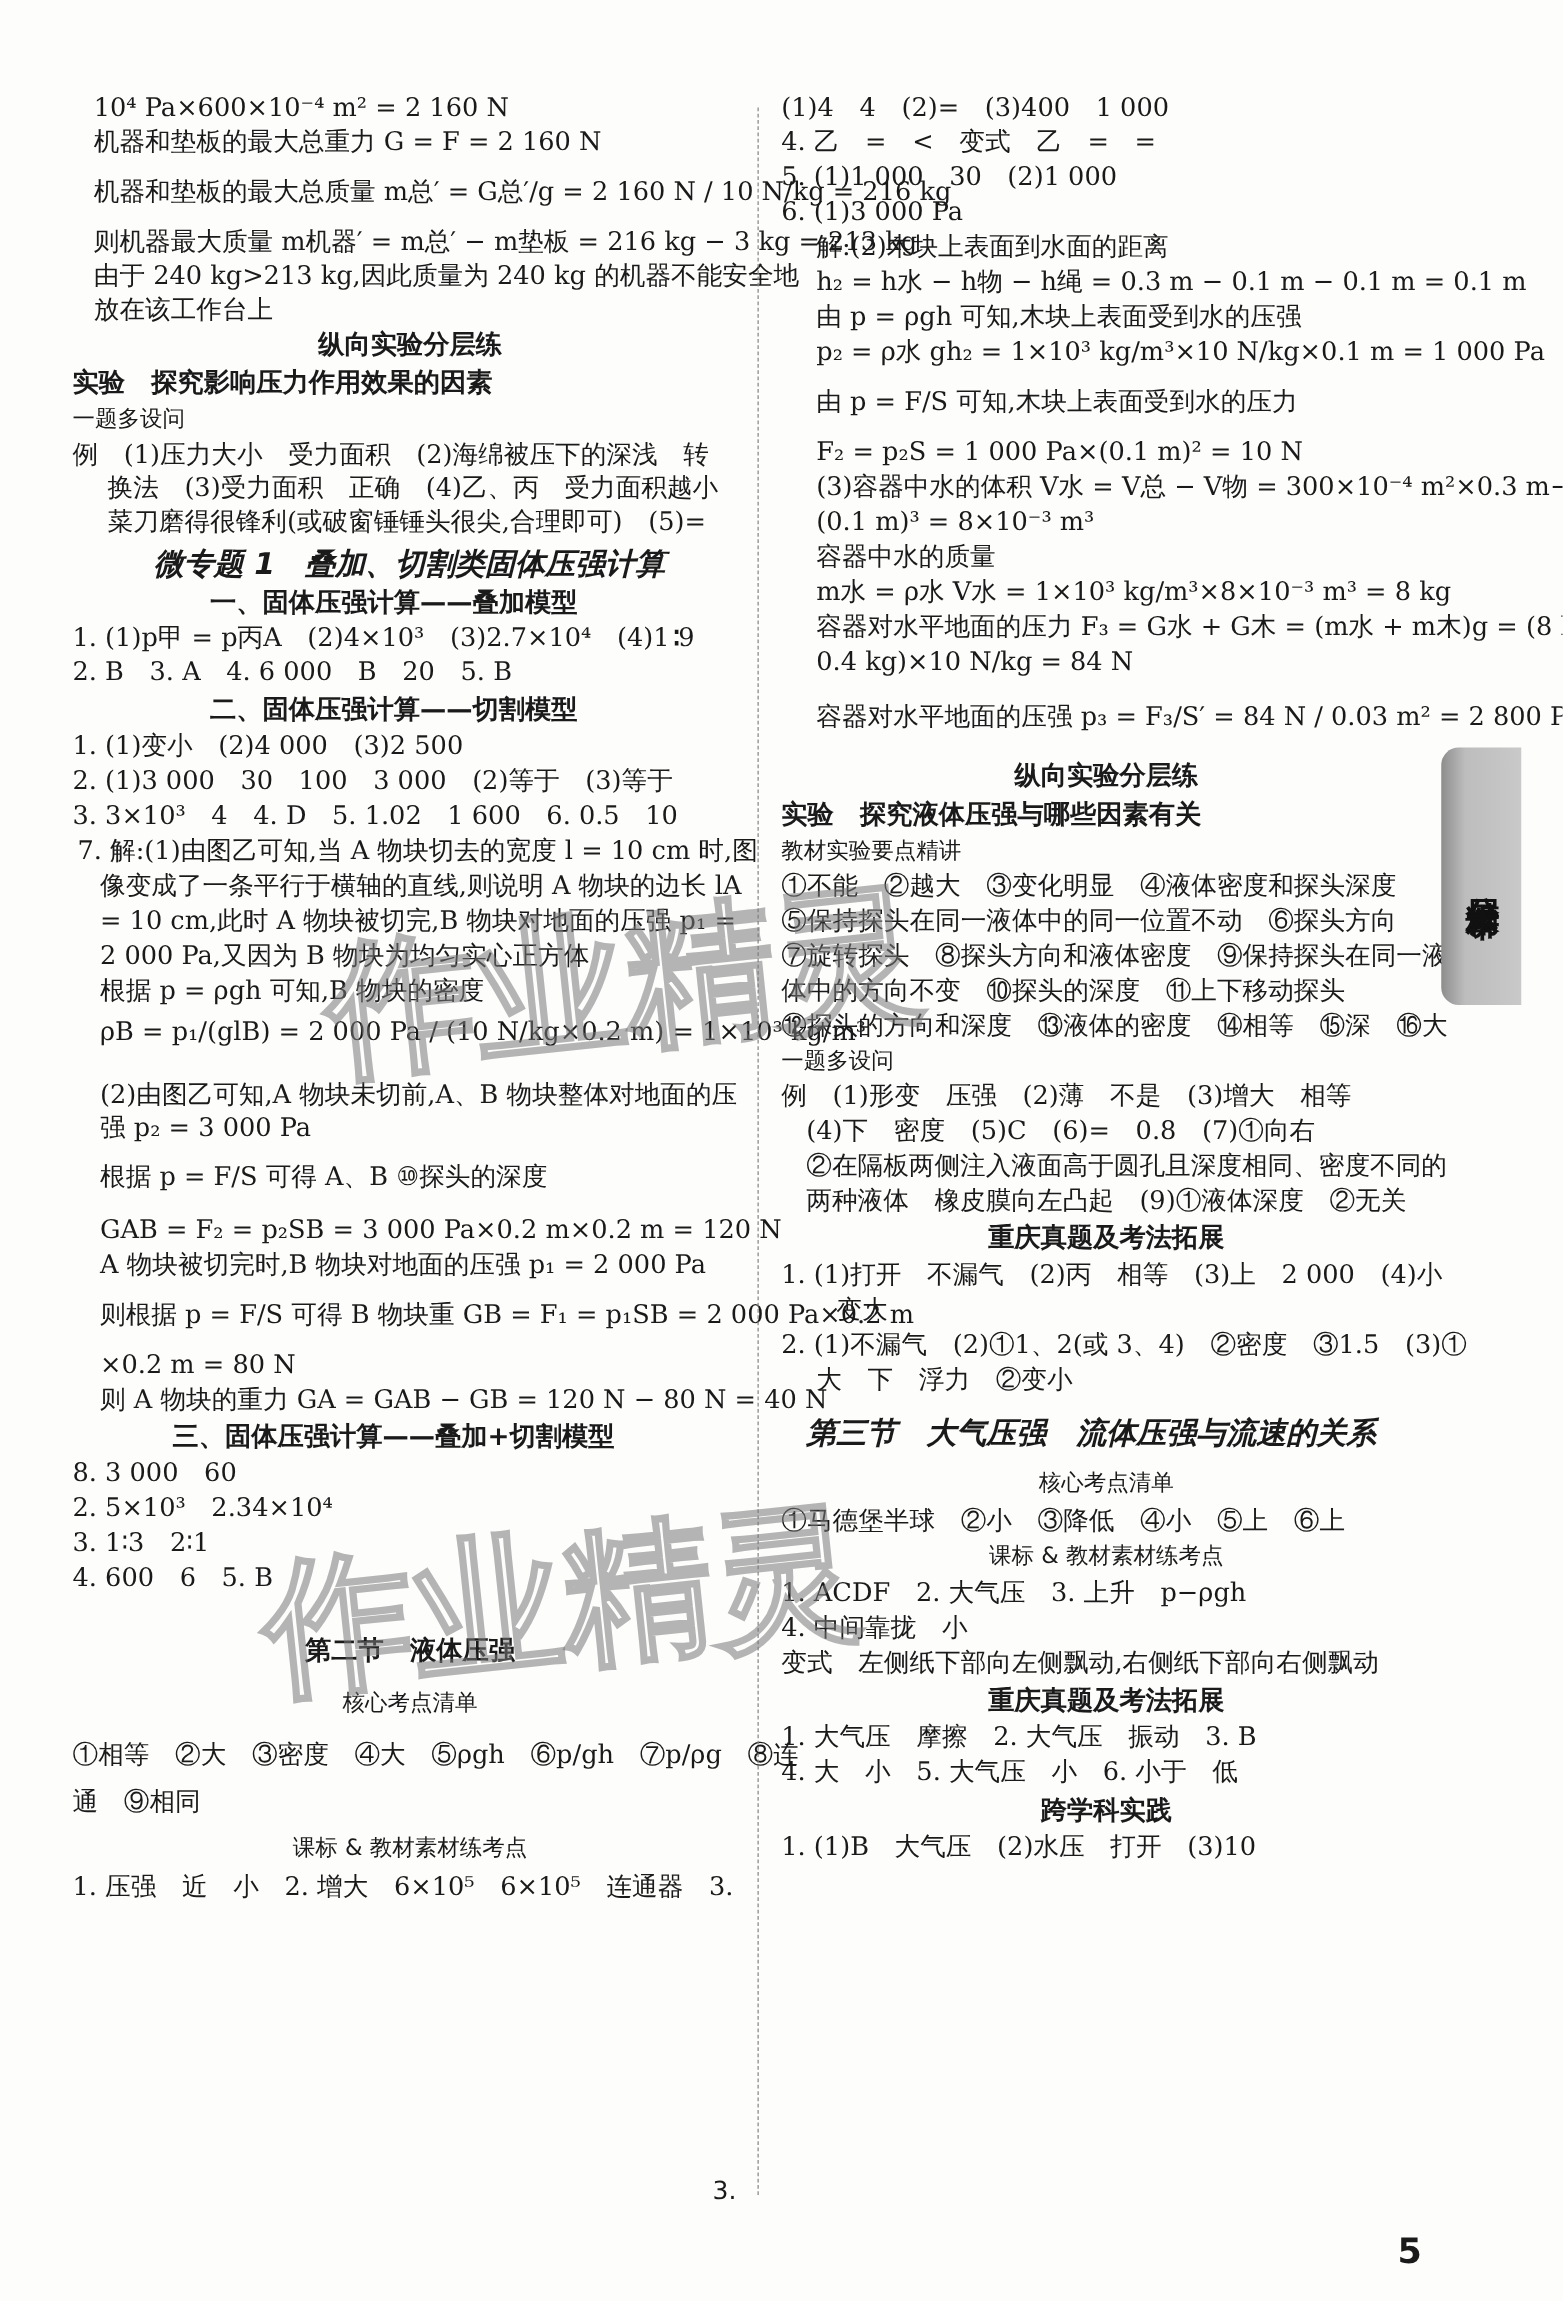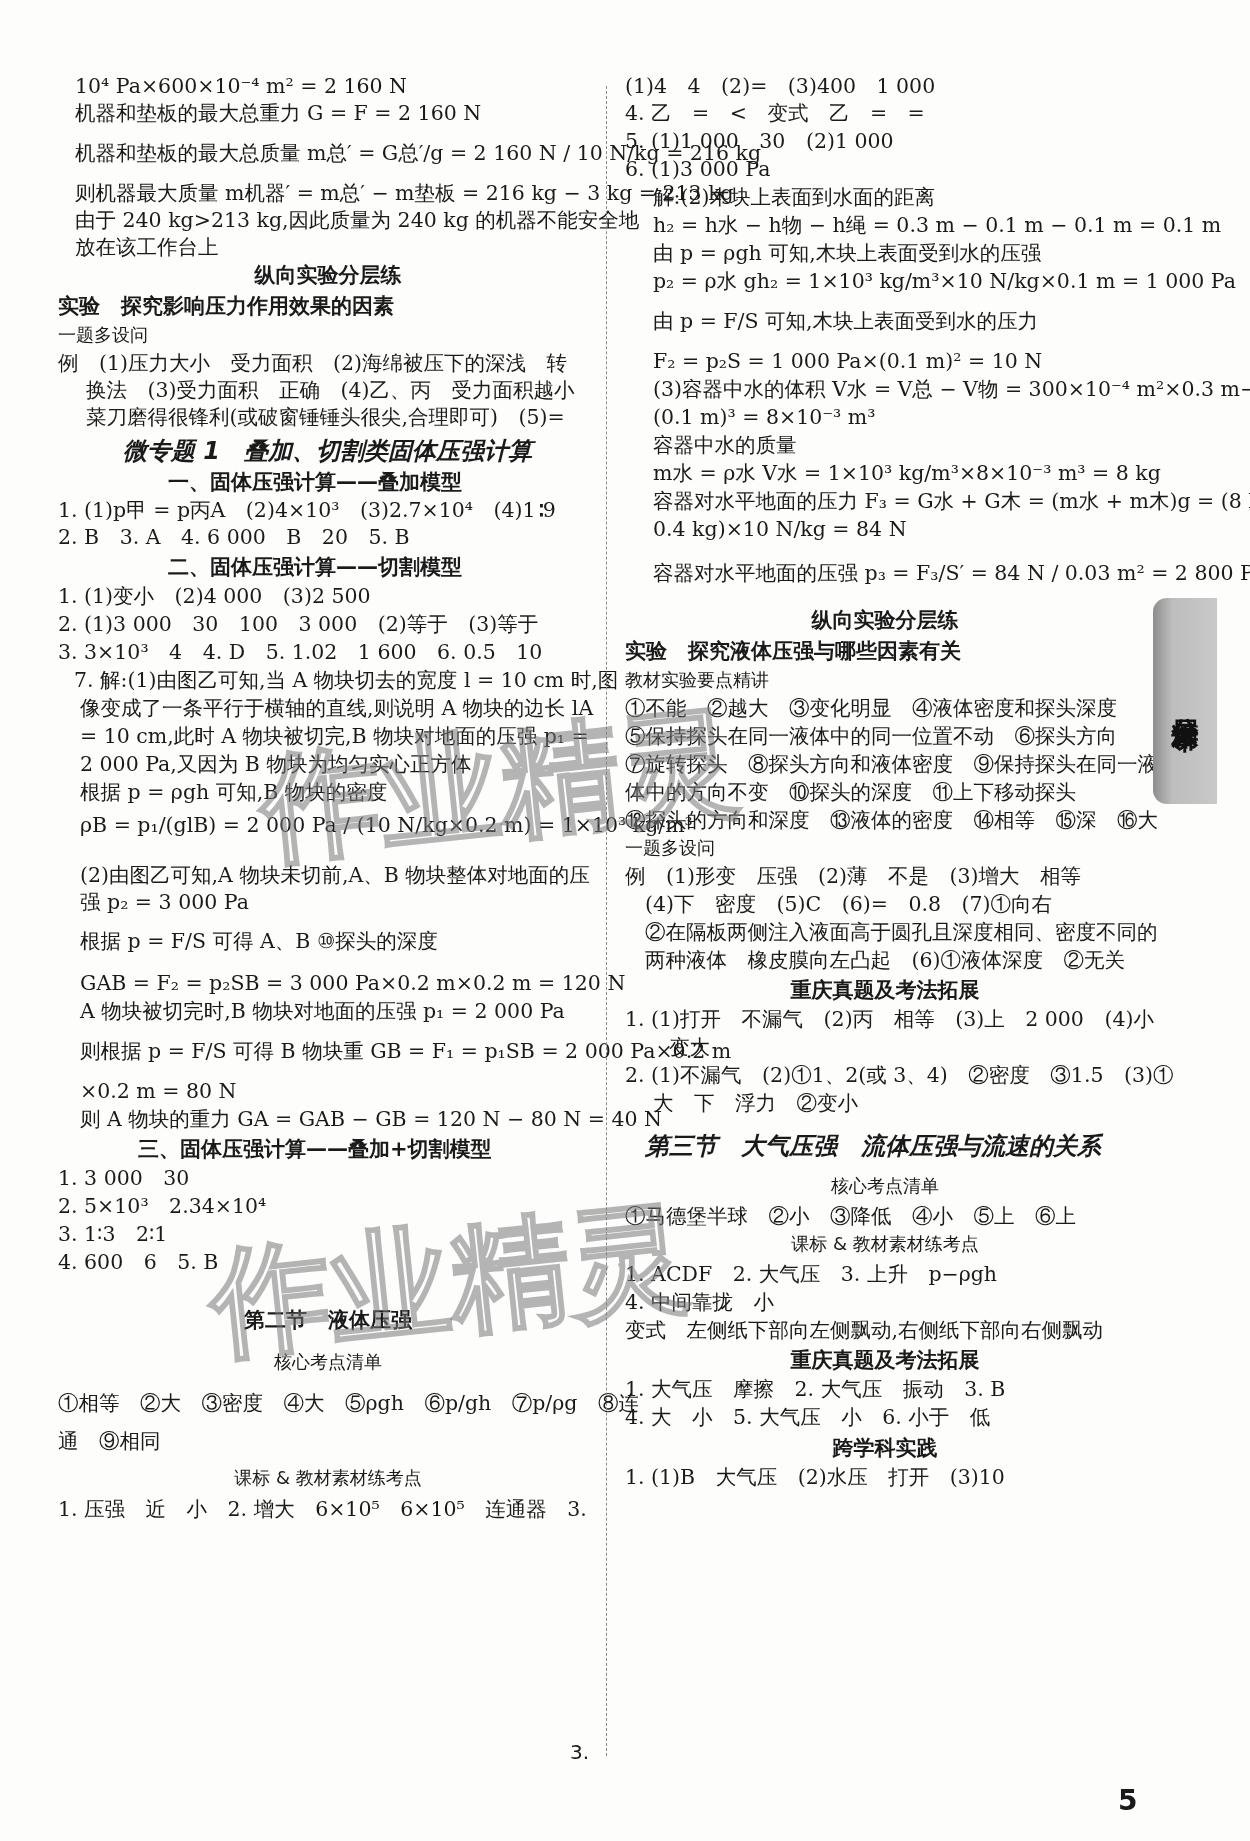--- a/index.html
+++ b/index.html
@@ -51,37 +51,37 @@
 
   <div class="h1" style="top:435px;left:65px">微专题 1　叠加、切割类固体压强计算</div>
   <div class="h2" style="top:468px;left:110px">一、固体压强计算——叠加模型</div>
   <div class="ln" style="top:497px;left:0">1. (1)p甲 = p丙A　(2)4×10³　(3)2.7×10⁴　(4)1∶9</div>
   <div class="ln" style="top:524px;left:0">2. B　3. A　4. 6 000　B　20　5. B</div>
 
   <div class="h2" style="top:553px;left:110px">二、固体压强计算——切割模型</div>
   <div class="ln" style="top:583px;left:0">1. (1)变小　(2)4 000　(3)2 500</div>
   <div class="ln" style="top:611px;left:0">2. (1)3 000　30　100　3 000　(2)等于　(3)等于</div>
   <div class="ln" style="top:639px;left:0">3. 3×10³　4　4. D　5. 1.02　1 600　6. 0.5　10</div>
-  <div class="ln" style="top:667px;left:16px">7. 解:(1)由图乙可知,当 A 物块切去的宽度 l = 10 cm 时,图</div>
+  <div class="ln" style="top:667px;left:4px">7. 解:(1)由图乙可知,当 A 物块切去的宽度 l = 10 cm 时,图</div>
   <div class="ln" style="top:695px;left:22px">像变成了一条平行于横轴的直线,则说明 A 物块的边长 lA</div>
   <div class="ln" style="top:723px;left:22px">= 10 cm,此时 A 物块被切完,B 物块对地面的压强 p₁ =</div>
   <div class="ln" style="top:751px;left:22px">2 000 Pa,又因为 B 物块为均匀实心正方体</div>
   <div class="ln" style="top:779px;left:22px">根据 p = ρgh 可知,B 物块的密度</div>
   <div class="ln" style="top:812px;left:22px">ρB = p₁/(glB) = 2 000 Pa / (10 N/kg×0.2 m) = 1×10³ kg/m³</div>
   <div class="ln" style="top:862px;left:22px">(2)由图乙可知,A 物块未切前,A、B 物块整体对地面的压</div>
   <div class="ln" style="top:889px;left:22px">强 p₂ = 3 000 Pa</div>
   <div class="ln" style="top:928px;left:22px">根据 p = F/S 可得 A、B ⑩探头的深度</div>
   <div class="ln" style="top:970px;left:22px">GAB = F₂ = p₂SB = 3 000 Pa×0.2 m×0.2 m = 120 N</div>
   <div class="ln" style="top:998px;left:22px">A 物块被切完时,B 物块对地面的压强 p₁ = 2 000 Pa</div>
   <div class="ln" style="top:1038px;left:22px">则根据 p = F/S 可得 B 物块重 GB = F₁ = p₁SB = 2 000 Pa×0.2 m</div>
   <div class="ln" style="top:1078px;left:22px">×0.2 m = 80 N</div>
   <div class="ln" style="top:1106px;left:22px">则 A 物块的重力 GA = GAB − GB = 120 N − 80 N = 40 N</div>
 
   <div class="h2" style="top:1135px;left:80px">三、固体压强计算——叠加+切割模型</div>
-  <div class="ln" style="top:1165px;left:0">1. 3 000　30</div>
+  <div class="ln" style="top:1165px;left:0">8. 3 000　60</div>
   <div class="ln" style="top:1193px;left:0">2. 5×10³　2.34×10⁴</div>
   <div class="ln" style="top:1221px;left:0">3. 1∶3　2∶1</div>
   <div class="ln" style="top:1249px;left:0">4. 600　6　5. B</div>
 
   <div class="h2 center" style="top:1306px;left:0;width:540px">第二节　液体压强</div>
   <div class="h3 center" style="top:1350px;left:0;width:540px">核心考点清单</div>
   <div class="ln" style="top:1390px;left:0">①相等　②大　③密度　④大　⑤ρgh　⑥p/gh　⑦p/ρg　⑧连</div>
   <div class="ln" style="top:1428px;left:0">通　⑨相同</div>
   <div class="h3 center" style="top:1466px;left:0;width:540px">课标 &amp; 教材素材练考点</div>
   <div class="ln" style="top:1496px;left:0">1. 压强　近　小　2. 增大　6×10⁵　6×10⁵　连通器　3.</div>
@@ -113,21 +113,21 @@
   <div class="h3" style="top:668px;left:0">教材实验要点精讲</div>
   <div class="ln" style="top:695px;left:0">①不能　②越大　③变化明显　④液体密度和探头深度</div>
   <div class="ln" style="top:723px;left:0">⑤保持探头在同一液体中的同一位置不动　⑥探头方向</div>
   <div class="ln" style="top:751px;left:0">⑦旋转探头　⑧探头方向和液体密度　⑨保持探头在同一液</div>
   <div class="ln" style="top:779px;left:0">体中的方向不变　⑩探头的深度　⑪上下移动探头</div>
   <div class="ln" style="top:807px;left:0">⑫探头的方向和深度　⑬液体的密度　⑭相等　⑮深　⑯大</div>
   <div class="h3" style="top:836px;left:0">一题多设问</div>
   <div class="ln" style="top:863px;left:0">例　(1)形变　压强　(2)薄　不是　(3)增大　相等</div>
   <div class="ln" style="top:891px;left:20px">(4)下　密度　(5)C　(6)=　0.8　(7)①向右</div>
   <div class="ln" style="top:919px;left:20px">②在隔板两侧注入液面高于圆孔且深度相同、密度不同的</div>
-  <div class="ln" style="top:947px;left:20px">两种液体　橡皮膜向左凸起　(6)①液体深度　②无关</div>
+  <div class="ln" style="top:947px;left:20px">两种液体　橡皮膜向左凸起　(9)①液体深度　②无关</div>
 
   <div class="h2 center" style="top:976px;left:0;width:520px">重庆真题及考法拓展</div>
   <div class="ln" style="top:1006px;left:0">1. (1)打开　不漏气　(2)丙　相等　(3)上　2 000　(4)小</div>
   <div class="ln" style="top:1034px;left:44px">变大</div>
   <div class="ln" style="top:1062px;left:0">2. (1)不漏气　(2)①1、2(或 3、4)　②密度　③1.5　(3)①</div>
   <div class="ln" style="top:1090px;left:28px">大　下　浮力　②变小</div>
 
   <div class="h1" style="top:1130px;left:20px">第三节　大气压强　流体压强与流速的关系</div>
   <div class="h3 center" style="top:1174px;left:0;width:520px">核心考点清单</div>
   <div class="ln" style="top:1203px;left:0">①马德堡半球　②小　③降低　④小　⑤上　⑥上</div>

